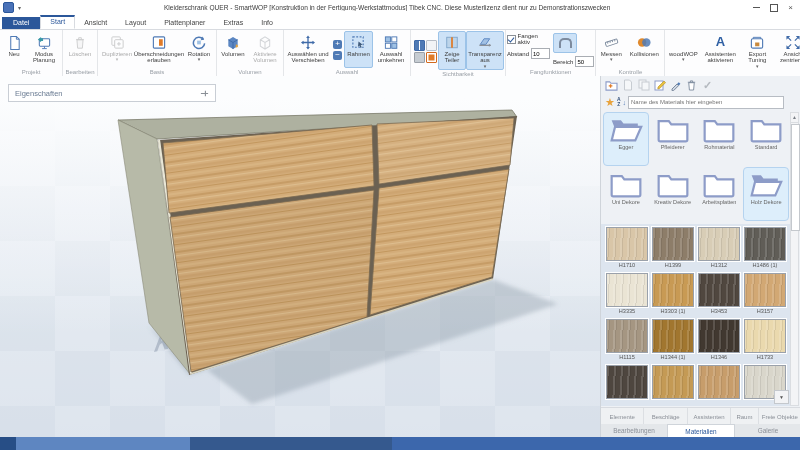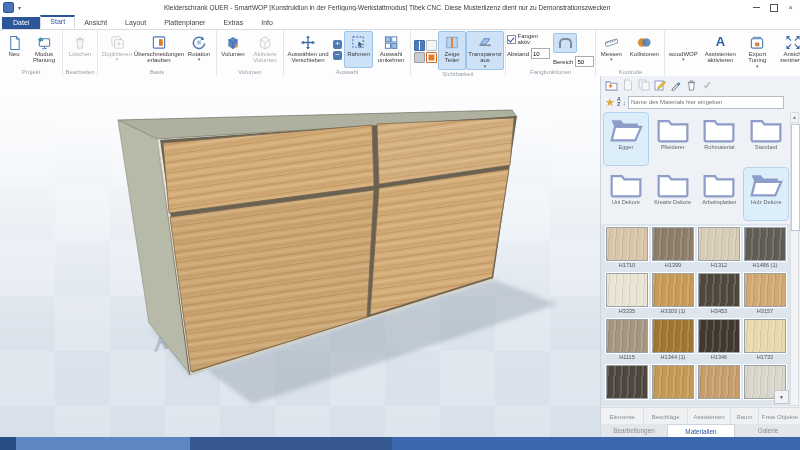--- a/index.html
+++ b/index.html
@@ -402,20 +402,26 @@
     <polygon points="377,48 514,42 510,89 379,108" fill="url(#wood)" stroke="#7a6a52" stroke-width=".8"></polygon>
     <polygon points="170,141 374,114 367,241 191,296" fill="url(#wood)" stroke="#7a6a52" stroke-width=".8"></polygon>
     <polygon points="379,112 509,93 492,201 370,239" fill="url(#wood)" stroke="#7a6a52" stroke-width=".8"></polygon>
 
     <polygon points="377,48 514,42 510,89 379,108" fill="rgba(255,255,255,.06)"></polygon>
     <polygon points="170,141 374,114 367,241 191,296" fill="rgba(0,0,0,.03)"></polygon>
 
     <line x1="190" y1="298" x2="493" y2="203" stroke="#d9d4c0" stroke-width="1.6"></line>
   </svg>
 
+  <div id="propspanel">
+    <span class="ptitle">Eigenschaften</span>
+    <svg width="9" height="9" viewBox="0 0 10 10">
+        <path d="M1 5h5M6 2v6M6 5h3" stroke="#8a8f96" stroke-width="1.2" fill="none"></path>
+      </svg>
+  </div>
 </div>
 
 <div id="sidepanel" class="abs">
 
   <div id="mat-toolbar">
     <span class="tbico">
         <svg width="13" height="11" viewBox="0 0 14 12">
           <path d="M1 2h4l1.4 1.6H13v7.4H1z" fill="#fff" stroke="#8d9cc8" stroke-width="1.2"></path>
           <path d="M4 6.5h4M6 4.5v4" stroke="#e07b28" stroke-width="1.4"></path>
         </svg>

